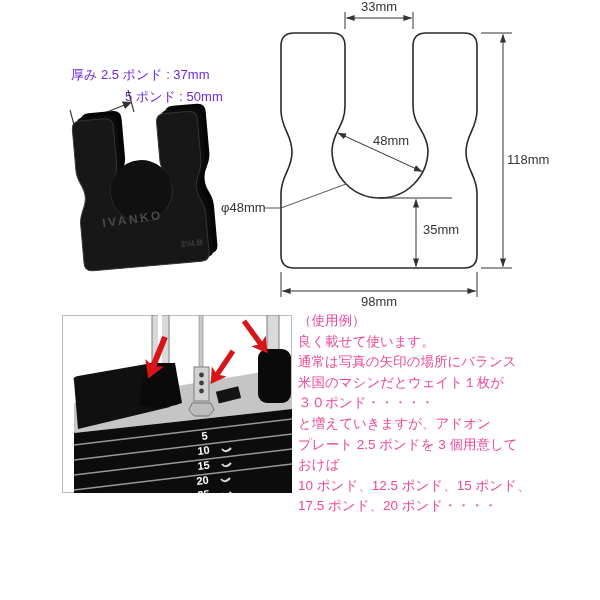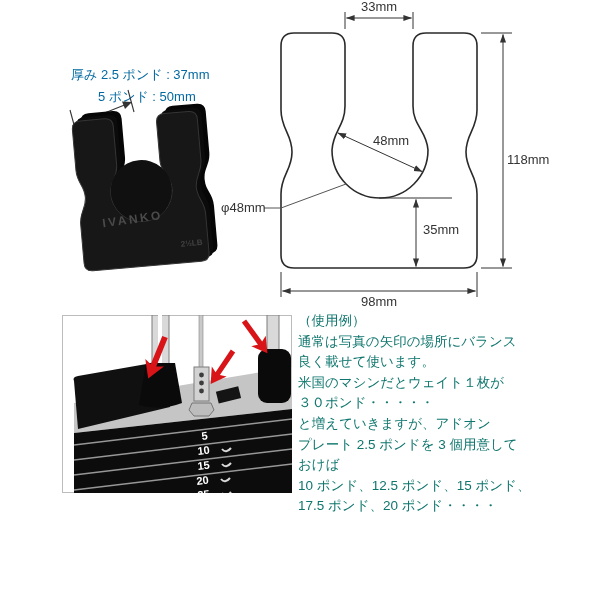--- a/index.html
+++ b/index.html
@@ -2,24 +2,24 @@
 <html><head>
 <meta charset="utf-8">
 <style>
   html,body{margin:0;padding:0;background:#fff;}
   .canvas{
     position:relative;width:600px;height:600px;background:#ffffff;
     font-family:"Liberation Sans","DejaVu Sans",sans-serif;color:#3a3a3a;overflow:hidden;
   }
   .abs{position:absolute;}
   
-  .thickness-note{left:71px;top:64px;font-size:13px;line-height:22px;color:#0369a1;}
-  .thickness-note .row2{margin-left:27px;}
+  .thickness-note{left:71px;top:64px;font-size:13px;line-height:22px;color:#6d28d9;}
+  .thickness-note .row2{margin-left:54px;}
   
-  .usage-text{left:298px;top:311px;width:292px;font-size:13.5px;color:#0f766e;}
+  .usage-text{left:298px;top:311px;width:292px;font-size:13.5px;color:#ec4899;}
   .usage-text p{margin:0;padding:0;line-height:20.6px;white-space:nowrap;}
   
   .stack-photo{left:62px;top:315px;}
   svg text{font-family:"Liberation Sans","DejaVu Sans",sans-serif;}
   .dimtext{font-size:13px;fill:#333;}
 </style>
 </head>
 <body>
 
 <div class="canvas">
@@ -140,22 +140,22 @@
 
     <g fill="#d81418">
       <path d="M-2.5 0 L-2.5 26 L-8.5 23.5 L0 38 L8.5 23.5 L2.5 26 L2.5 0 Z" transform="translate(103,22) rotate(22) scale(1.18)"></path>
       <path d="M-2.5 0 L-2.5 26 L-8.5 23.5 L0 38 L8.5 23.5 L2.5 26 L2.5 0 Z" transform="translate(171,36) rotate(34) scale(1.05)"></path>
       <path d="M-2.5 0 L-2.5 26 L-8.5 23.5 L0 38 L8.5 23.5 L2.5 26 L2.5 0 Z" transform="translate(182,6) rotate(-36) scale(1.05)"></path>
     </g>
   </svg>
 
   <div class="abs usage-text">
     <p>（使用例）</p>
+    <p>良く載せて使います。</p>
     <p>通常は写真の矢印の場所にバランス</p>
-    <p>良く載せて使います。</p>
     <p>米国のマシンだとウェイト１枚が</p>
     <p>３０ポンド・・・・・</p>
     <p>と増えていきますが、アドオン</p>
     <p>プレート 2.5 ポンドを 3 個用意して</p>
     <p>おけば</p>
     <p>10 ポンド、12.5 ポンド、15 ポンド、</p>
     <p>17.5 ポンド、20 ポンド・・・・</p>
   </div>
 
 </div>

